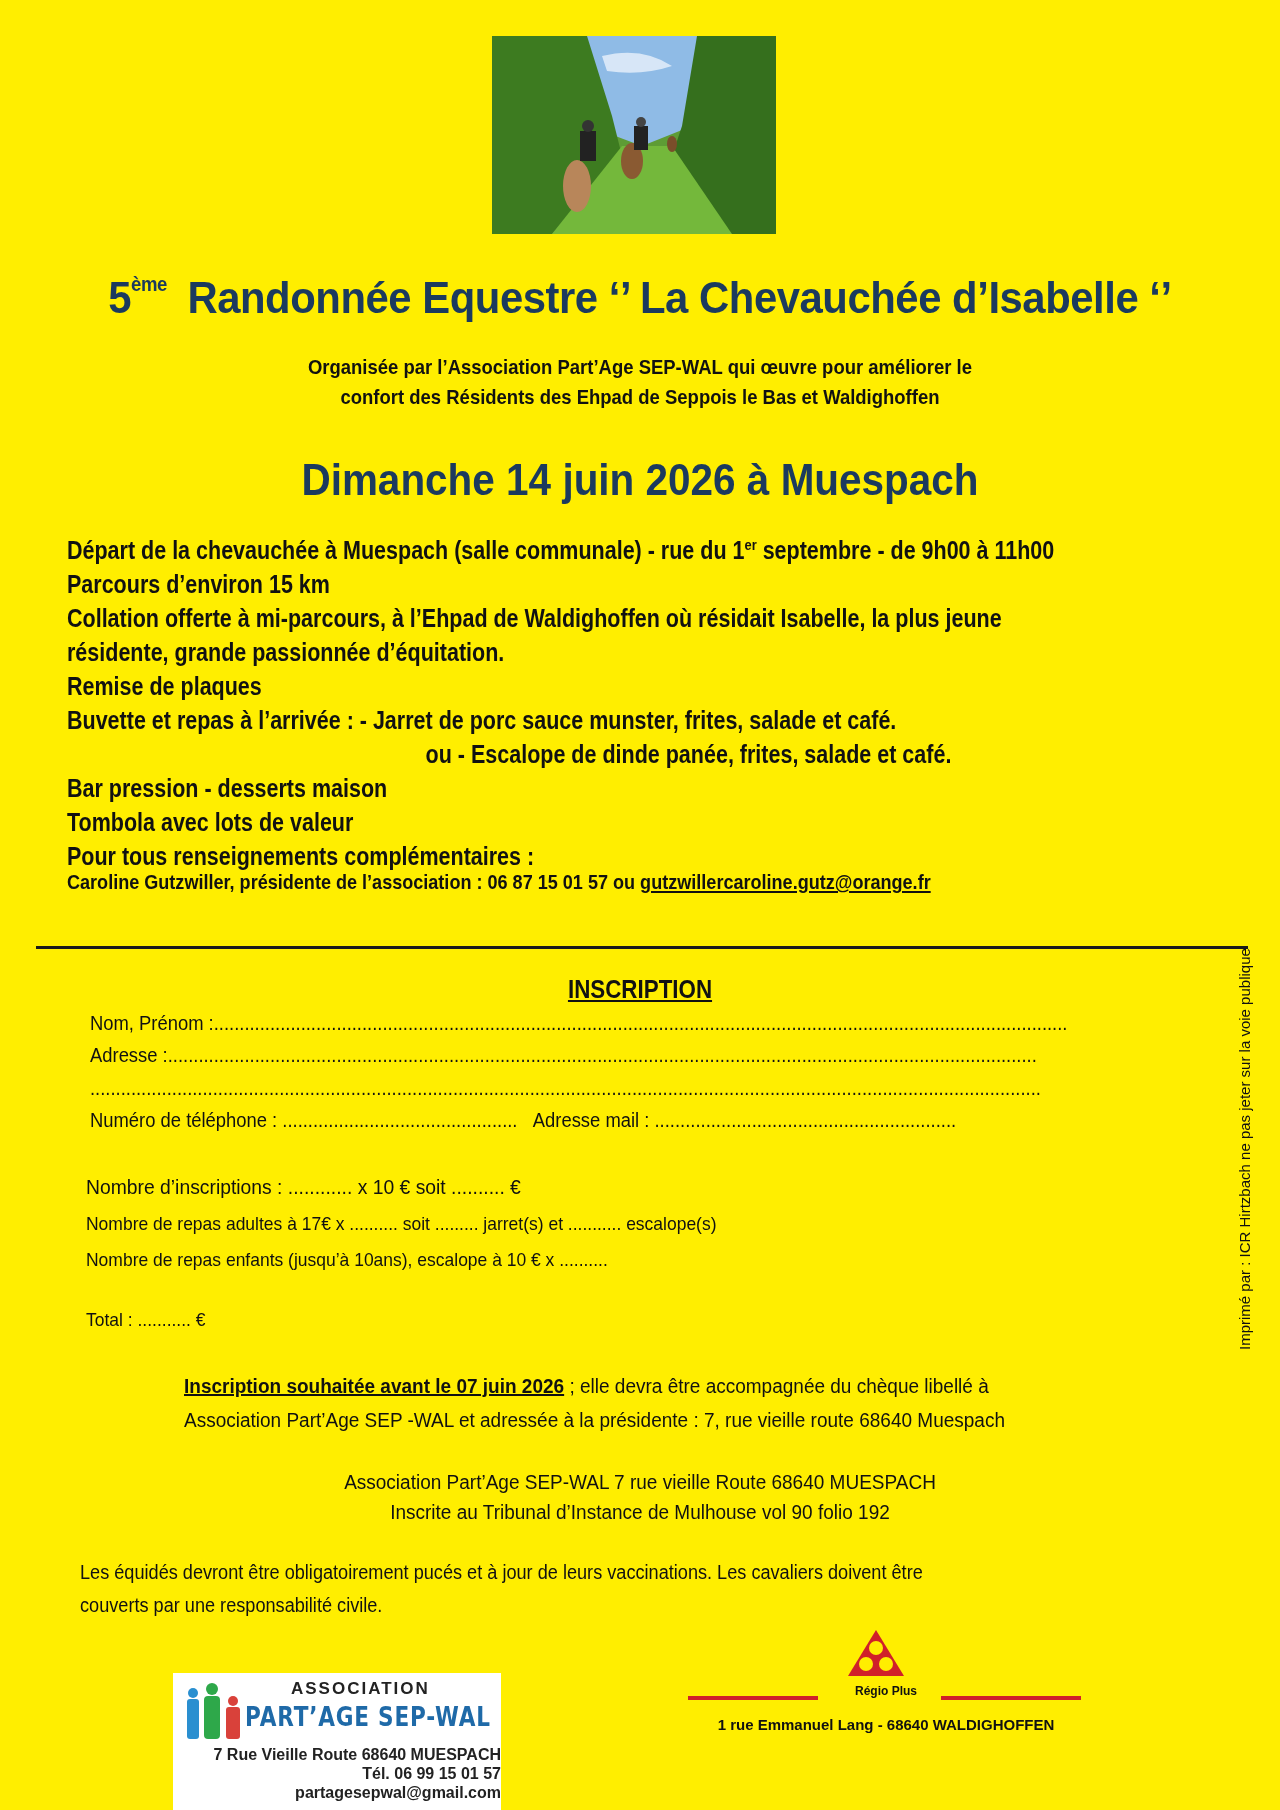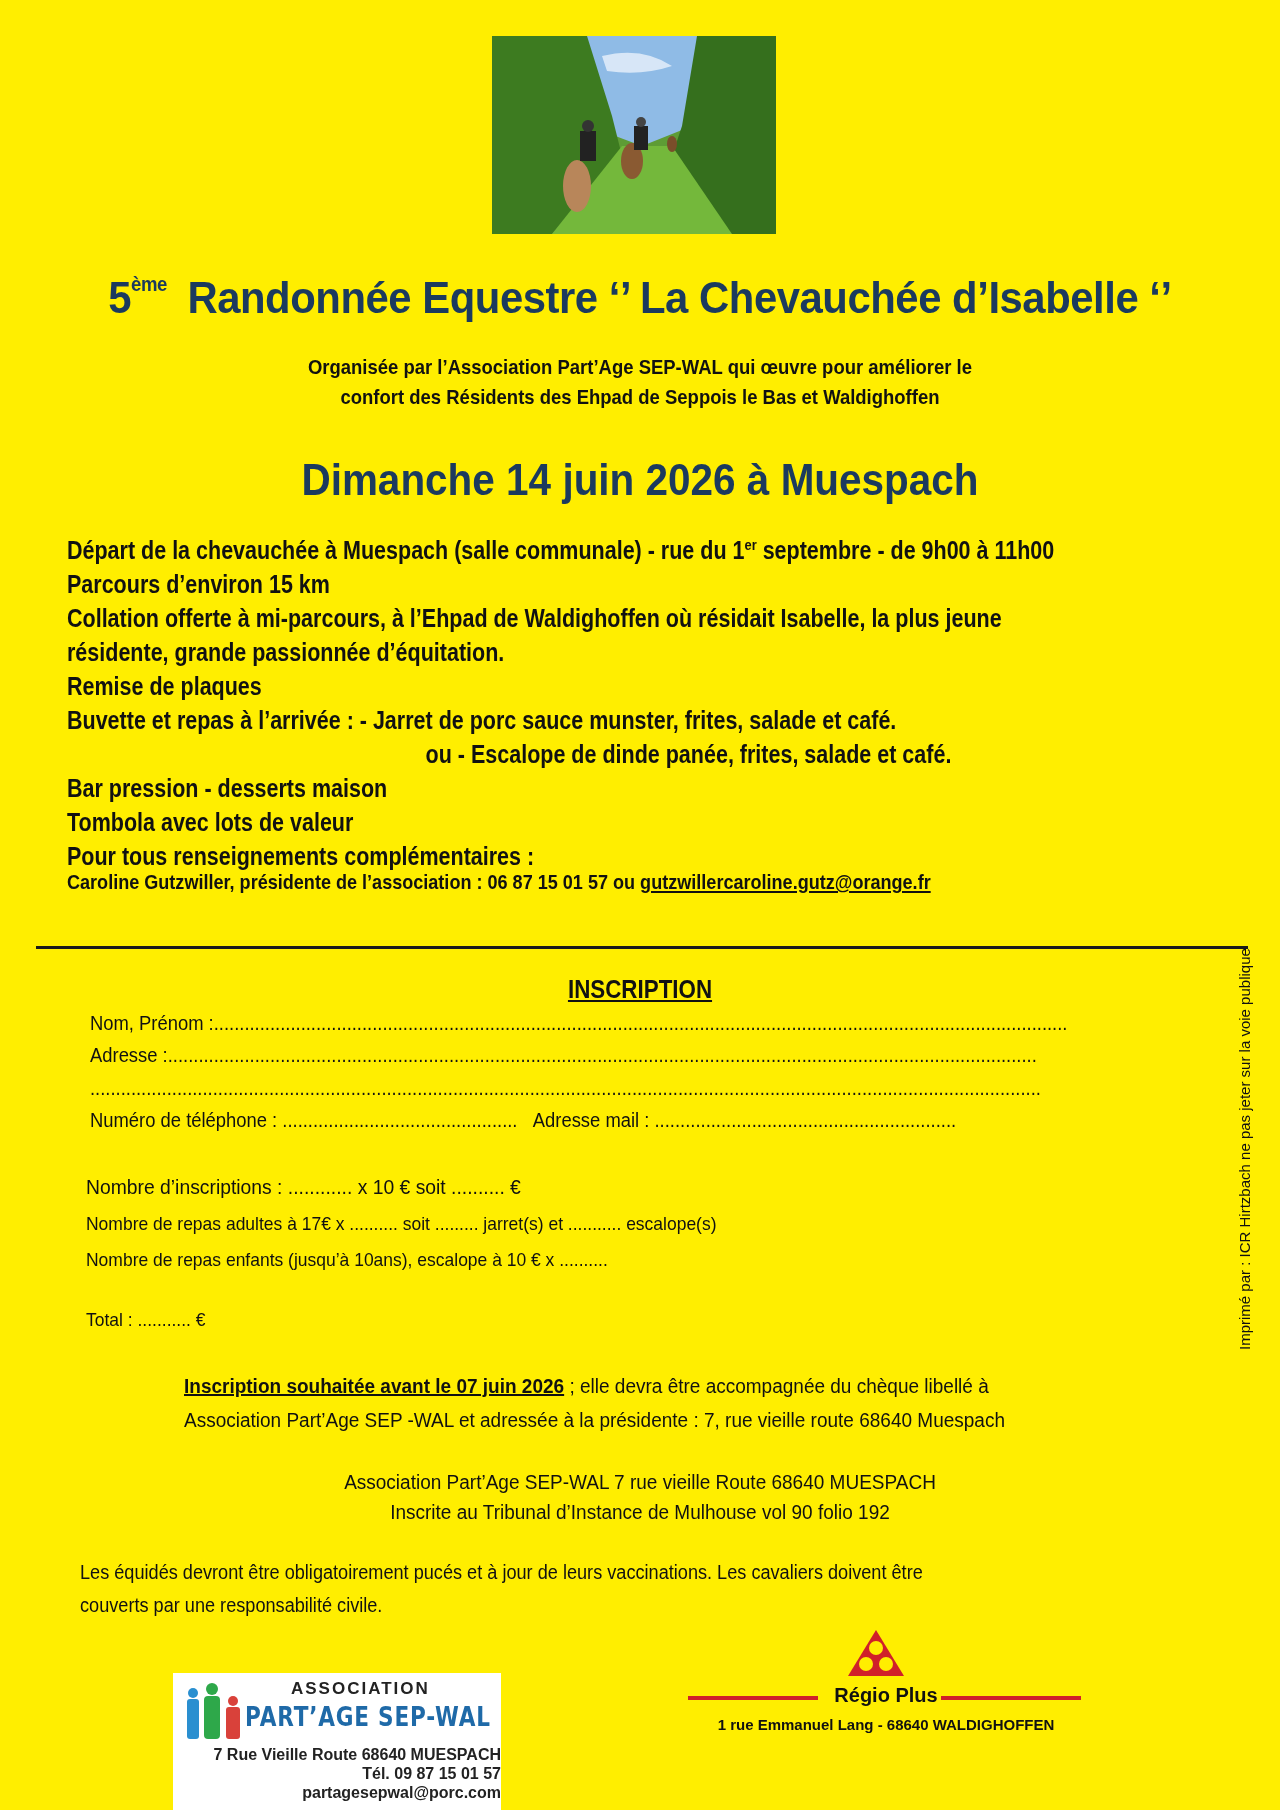--- a/index.html
+++ b/index.html
@@ -100,21 +100,21 @@
   
   #cm-logo { left: 686px; top: 1620px; width: 400px; height: 90px; }
   #cm-name {
     position: absolute; left: 0; top: 0; width: 400px; text-align: center;
     font-weight: bold; font-size: 52px; color: #1E4FA0; letter-spacing: -2px; white-space: nowrap;
   }
   #cm-name .gap { display: inline-block; width: 56px; }
   #cm-emblem { position: absolute; left: 160px; top: 8px; width: 60px; height: 50px; }
   #cm-sub { position: absolute; left: 0; top: 64px; width: 400px; height: 20px; }
   #cm-sub .bar { position: absolute; top: 12px; height: 4px; background: #D0202A; }
-  #cm-sub .txt { position: absolute; left: 0; width: 400px; text-align: center; font-weight: bold; font-size: 20px; top: 0; }
+  #cm-sub .txt { position: absolute; left: 0; width: 400px; text-align: center; font-weight: bold; font-size: 12px; top: 0; }
   #cm-address { left: 686px; top: 1716px; width: 400px; text-align: center; font-weight: bold; font-size: 15px; }
 
   #vertical-note {
     left: 1236px; top: 1350px; white-space: nowrap; font-size: 15px;
     transform: rotate(-90deg); transform-origin: 0 0;
   }
 </style>
 </head>
 <body>
 
@@ -208,22 +208,22 @@
     <rect x="8" y="18" width="12" height="40" rx="3" fill="#2a8fd0"></rect>
     <circle cx="33" cy="8" r="6" fill="#2ea84a"></circle>
     <rect x="25" y="15" width="16" height="43" rx="4" fill="#2ea84a"></rect>
     <circle cx="54" cy="20" r="5" fill="#d9413a"></circle>
     <rect x="47" y="26" width="14" height="32" rx="3" fill="#d9413a"></rect>
   </svg>
   <div class="assoc">ASSOCIATION</div>
   <div class="name">PART’AGE SEP-WAL</div>
   <div class="addr">
     <div>7 Rue Vieille Route 68640 MUESPACH</div>
-    <div>Tél. 09 87 15 01 57</div>
-    <div>partagesepwal@porc.com</div>
+    <div>Tél. 06 99 15 01 57</div>
+    <div>partagesepwal@gmail.com</div>
   </div>
 </div>
 
 <div id="cm-logo" class="abs">
   <svg id="cm-emblem" viewBox="0 0 60 50">
     <polygon points="30,2 58,48 2,48" fill="#D0202A"></polygon>
     <circle cx="30" cy="20" r="7" fill="#FFEE00"></circle>
     <circle cx="20" cy="36" r="7" fill="#FFEE00"></circle>
     <circle cx="40" cy="36" r="7" fill="#FFEE00"></circle>
   </svg>

